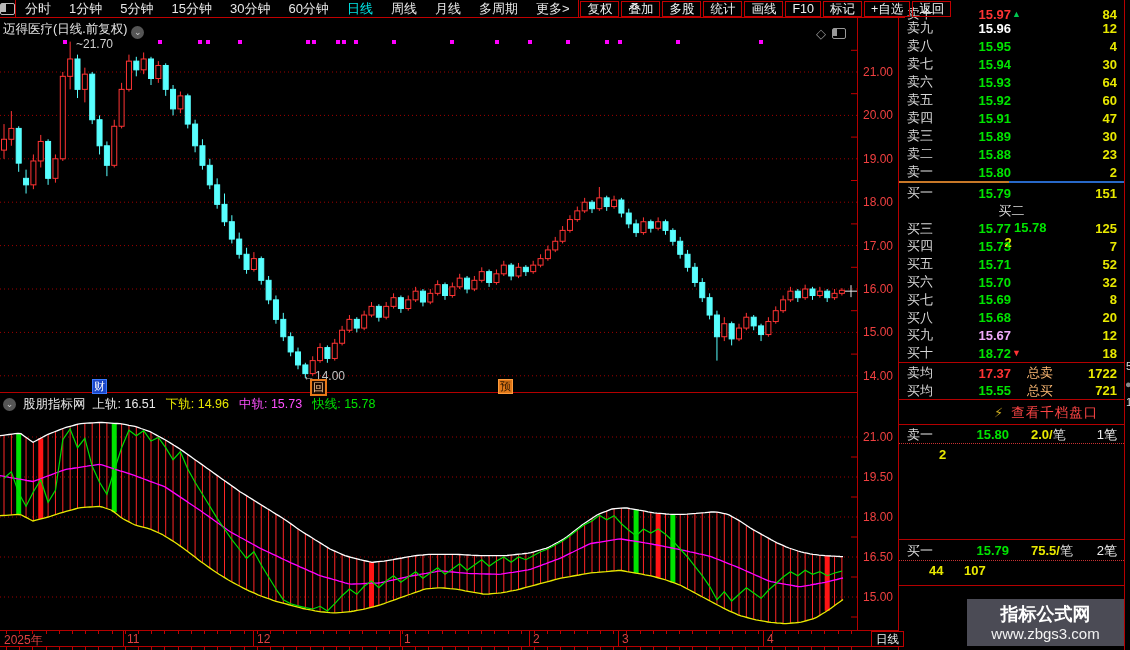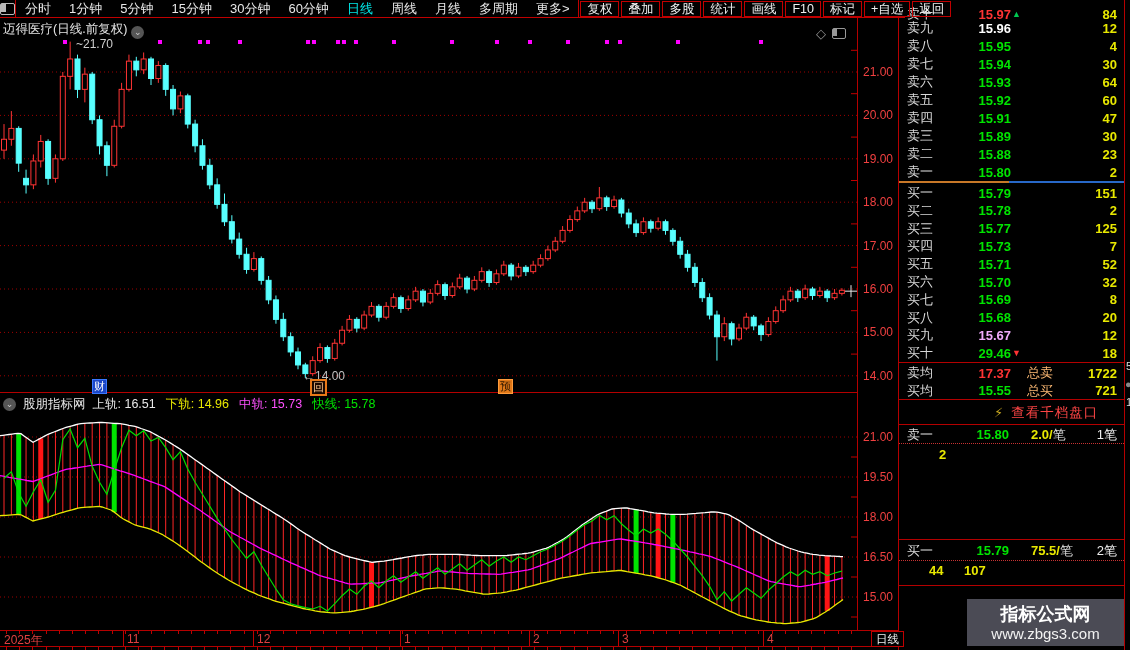--- a/index.html
+++ b/index.html
@@ -780,21 +780,21 @@
     </div>
   <div id="divider-or"></div>
   <div id="divider-bl"></div>
   <div id="ob-buys">
       <div class="ob-row" style="top: 184px;">
         <span class="ob-label">买一</span>
         <span class="ob-price" style="color: rgb(0, 228, 0);">15.79</span>
         <span class="ob-mark"></span>
         <span class="ob-vol">151</span>
       </div>
-      <div class="ob-row" style="top: 201.8px;">
+      <div class="ob-row" style="top: 201.8px; flex-direction: column;">
         <span class="ob-label">买二</span>
         <span class="ob-price" style="color: rgb(0, 228, 0);">15.78</span>
         <span class="ob-mark"></span>
         <span class="ob-vol">2</span>
       </div>
       <div class="ob-row" style="top: 219.6px;">
         <span class="ob-label">买三</span>
         <span class="ob-price" style="color: rgb(0, 228, 0);">15.77</span>
         <span class="ob-mark"></span>
         <span class="ob-vol">125</span>
@@ -830,21 +830,21 @@
         <span class="ob-vol">20</span>
       </div>
       <div class="ob-row" style="top: 326.4px;">
         <span class="ob-label">买九</span>
         <span class="ob-price" style="color: #f0abfc;">15.67</span>
         <span class="ob-mark"></span>
         <span class="ob-vol">12</span>
       </div>
       <div class="ob-row" style="top: 344.2px;">
         <span class="ob-label">买十</span>
-        <span class="ob-price" style="color: rgb(0, 228, 0);">29.46</span>
+        <span class="ob-price" style="color: rgb(0, 228, 0);">18.72</span>
         <span class="ob-mark" style="color: rgb(255, 52, 52);">▼</span>
         <span class="ob-vol">18</span>
       </div>
     </div>
   <div id="ob-totals">
       <div class="ob-row" style="top: 364px;">
         <span class="ob-label">卖均</span>
         <span class="ob-price" style="color: rgb(255, 52, 52);">17.37</span>
         <span class="tot-l2">总卖</span>
         <span class="ob-vol">1722</span>

